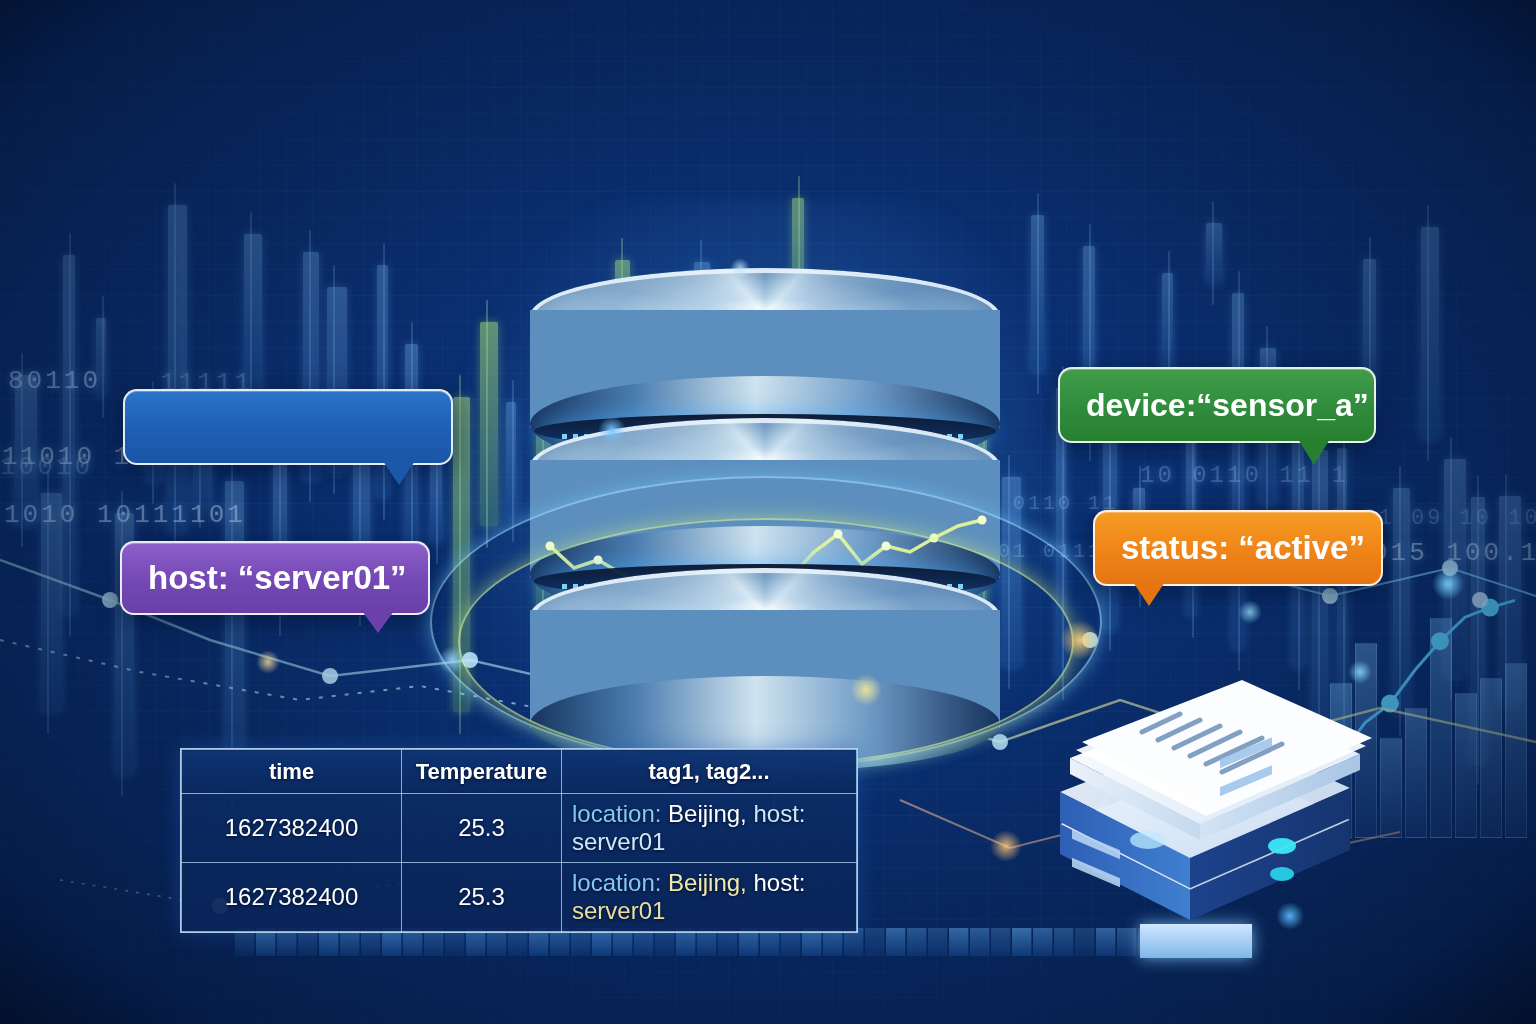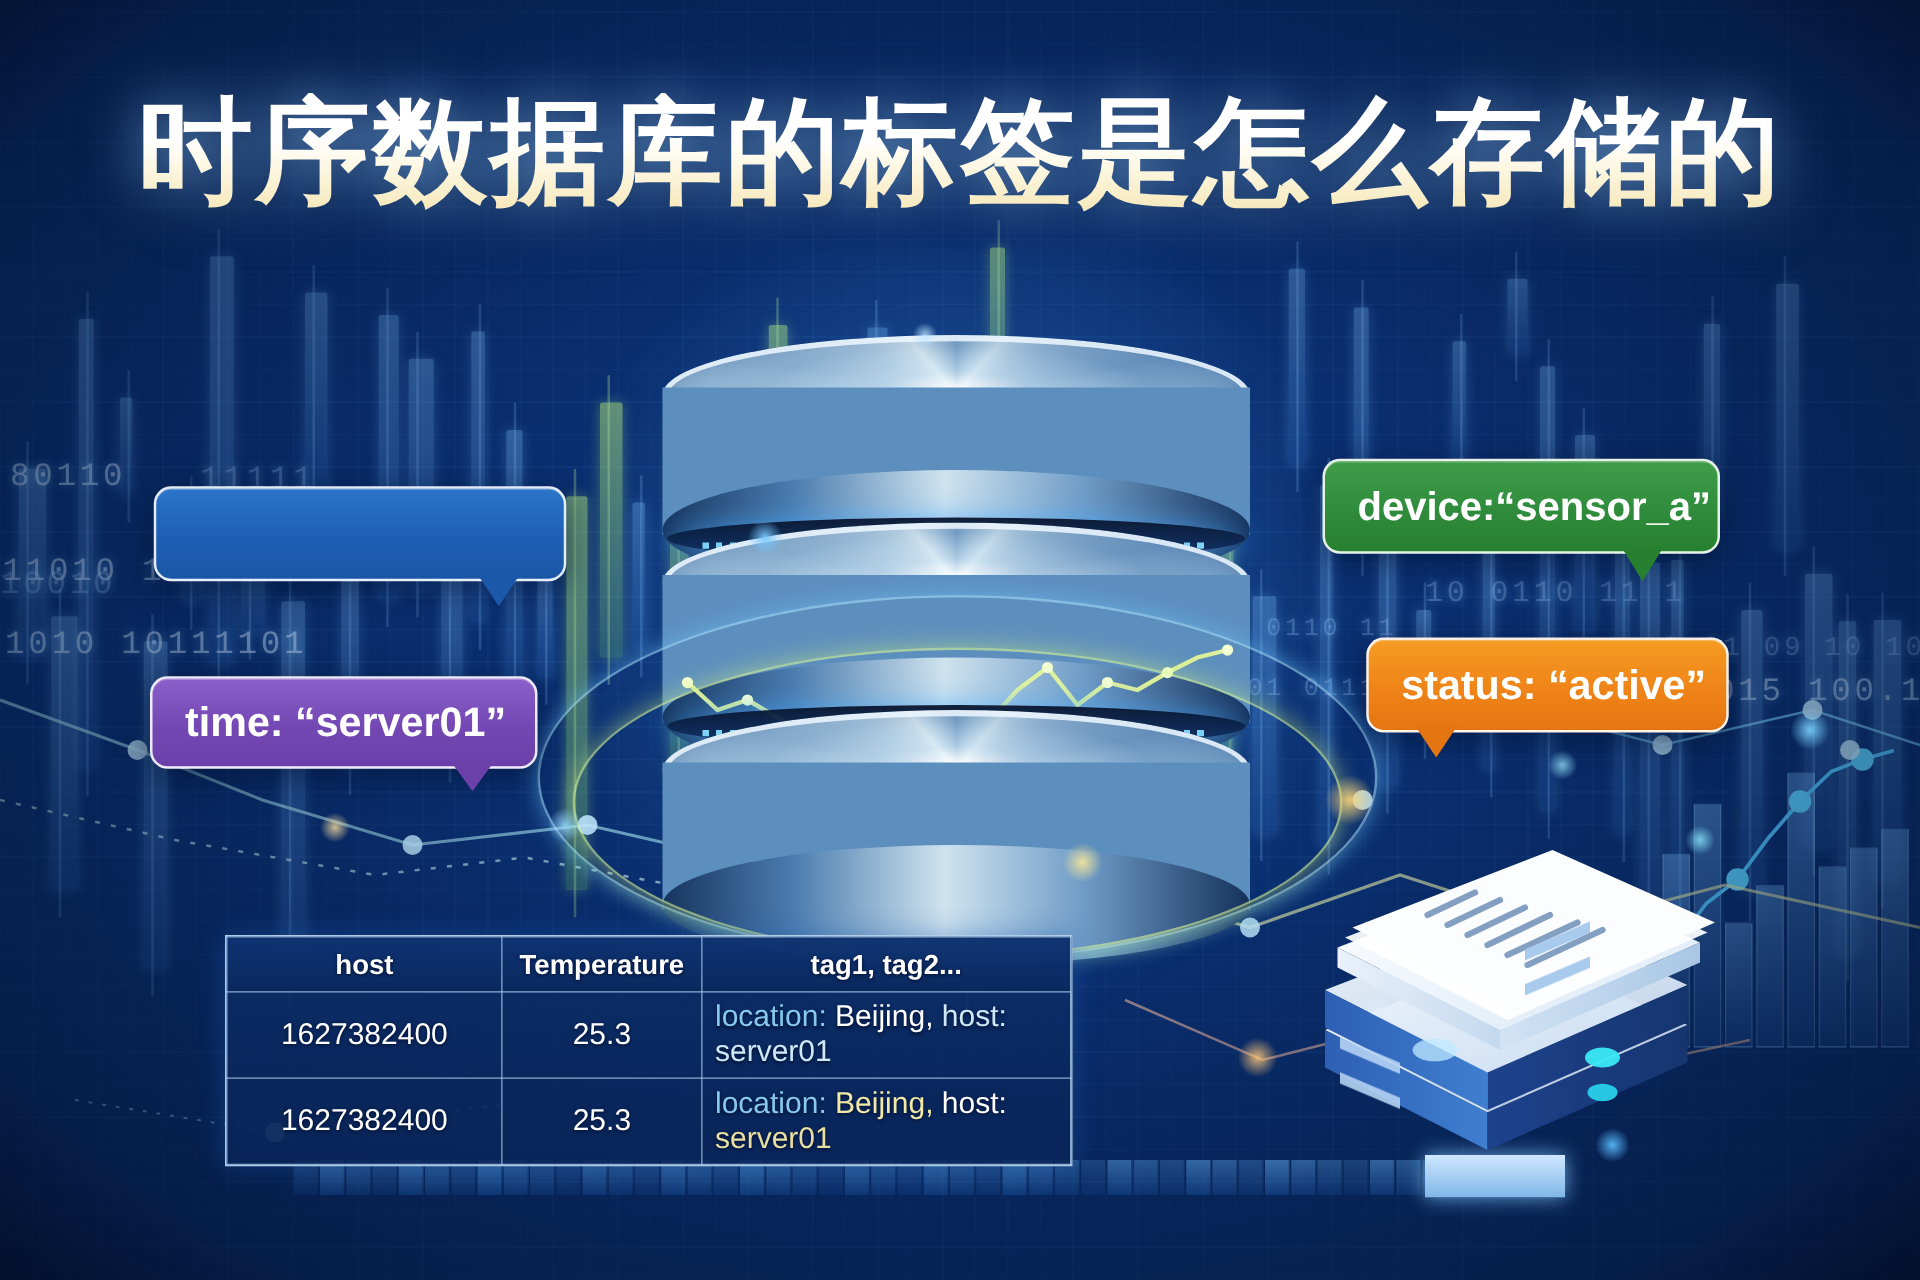--- a/index.html
+++ b/index.html
@@ -462,41 +462,40 @@
         <ellipse cx="118" cy="178" rx="18" ry="9" fill="#bfe9ff" opacity="0.75"></ellipse>
       </g>
     </svg>
   </div>
 
   <div class="bubble b-blue" id="bub-location" style="left:123px; top:389px; width:330px; height:76px; font-size:33px;">
     <span class="tail" style="right:36px; bottom:-22px; border-top:24px solid #1b58a9;"></span>
   </div>
 
   <div class="bubble b-purple" id="bub-host" style="left:120px; top:541px; width:310px; height:74px; font-size:33px;">
-    <span>time: “server01”</span>
+    <span>host: “server01”</span>
     <span class="tail" style="right:34px; bottom:-20px; border-top:22px solid #6b40a9;"></span>
   </div>
 
   <div class="bubble b-orange" id="bub-status" style="left:1093px; top:510px; width:290px; height:76px; font-size:33px;">
     <span>status: “active”</span>
     <span class="tail" style="left:38px; bottom:-22px; border-top:24px solid #e57511;"></span>
   </div>
 
   <div class="bubble b-green" id="bub-device" style="left:1058px; top:367px; width:318px; height:76px; font-size:32px;">
     <span>device:“sensor_a”</span>
     <span class="tail" style="right:44px; bottom:-24px; border-top:26px solid #27802f;"></span>
   </div>
 
-  <div id="title">时序数据库的标签是怎么存储的</div>
 
   <div id="table">
     <table>
       <thead>
         <tr>
-          <th class="c-time">host</th>
+          <th class="c-time">time</th>
           <th class="c-temp">Temperature</th>
           <th class="c-tag" style="text-align:center;">tag1, tag2...</th>
         </tr>
       </thead>
       <tbody id="table-body">
           <tr>
             <td class="c-time">1627382400</td>
             <td class="c-temp">25.3</td>
             <td class="c-tag"><span class="t-key">location: </span><span class="t-val1">Beijing, </span><span class="t-val2">host: </span><span class="t-val2">server01</span></td>
           </tr>

